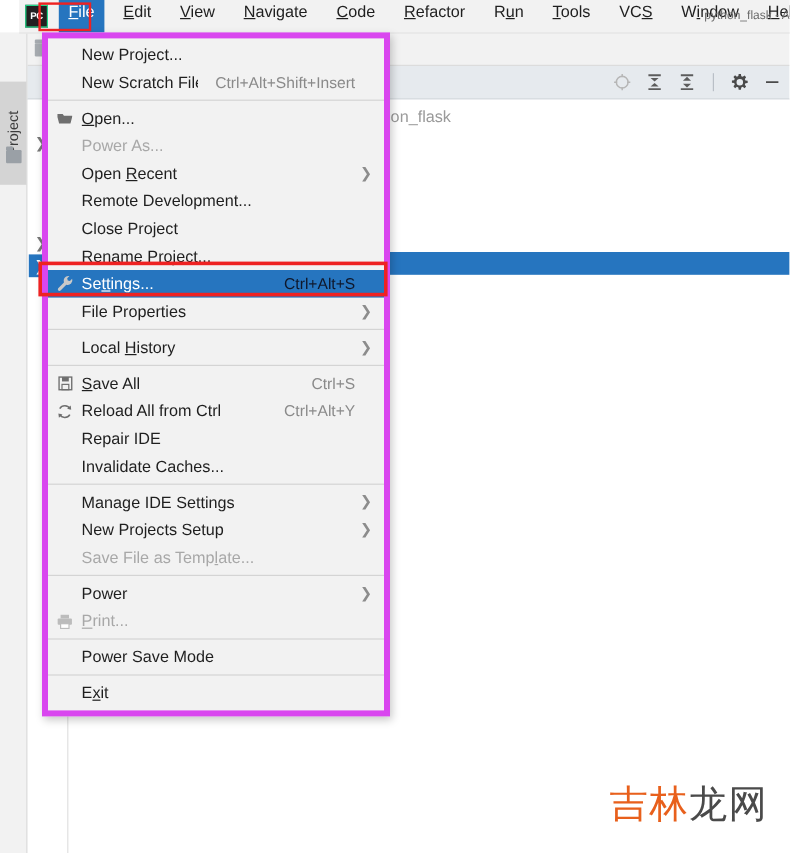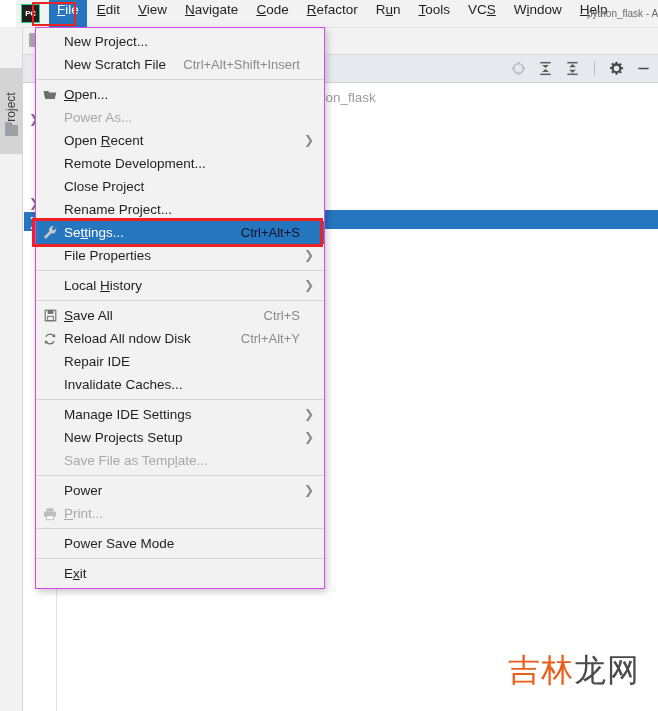--- a/index.html
+++ b/index.html
@@ -49,21 +49,21 @@
     position: absolute;
     left: 33px; top: 0;
     height: 27px;
     display: flex;
     align-items: center;
   }
   .mb-item {
     height: 30px;
     line-height: 22px;
     padding: 0 8px;
-    margin-right: 2px;
+    margin-right: 8px;
     font-size: 13.5px;
     color: #1f1f1f;
     white-space: nowrap;
     cursor: default;
   }
   .mb-item.active {
     background: #2675bf;
     color: #ffffff;
   }
   .mb-item u { text-decoration: underline; }
@@ -245,21 +245,21 @@
     width: 19px;
   }
   #tree-chev-0 { left: 24px; top: 82px; }
 
   
   #file-menu {
     position: absolute;
     left: 35px; top: 27px;
     width: 290px;
     background: #f2f2f2;
-    border: 1px solid #d946ef;
+    border: 5px solid #d946ef;
     box-sizing: border-box;
     box-shadow: 2px 3px 7px rgba(0,0,0,0.22);
     z-index: 30;
     padding: 2px 0 3px 0;
   }
   .menu-item {
     position: relative;
     height: 23px;
     line-height: 23px;
     display: flex;
@@ -506,21 +506,21 @@
       <span class="mi-arrow"></span>
     </div>
     <div class="menu-item">
       <span class="mi-icon">
         <svg width="14" height="14" viewBox="0 0 16 16">
           <path fill="none" stroke="#6f6f6f" stroke-width="1.5" d="M13 5.5A5.6 5.6 0 0 0 3.2 5.2 M3 10.5a5.6 5.6 0 0 0 9.8 0.3"></path>
           <polygon fill="#6f6f6f" points="13.6,2.2 14.1,6.3 10.2,5.2"></polygon>
           <polygon fill="#6f6f6f" points="2.4,13.8 1.9,9.7 5.8,10.8"></polygon>
         </svg>
       </span>
-      <span class="mi-label">Reload All ndow Disk</span>
+      <span class="mi-label">Reload All from Ctrl</span>
       <span class="mi-shortcut">Ctrl+Alt+Y</span>
       <span class="mi-arrow"></span>
     </div>
     <div class="menu-item">
       <span class="mi-icon"></span>
       <span class="mi-label">Repair IDE</span>
       <span class="mi-arrow"></span>
     </div>
     <div class="menu-item">
       <span class="mi-icon"></span>

